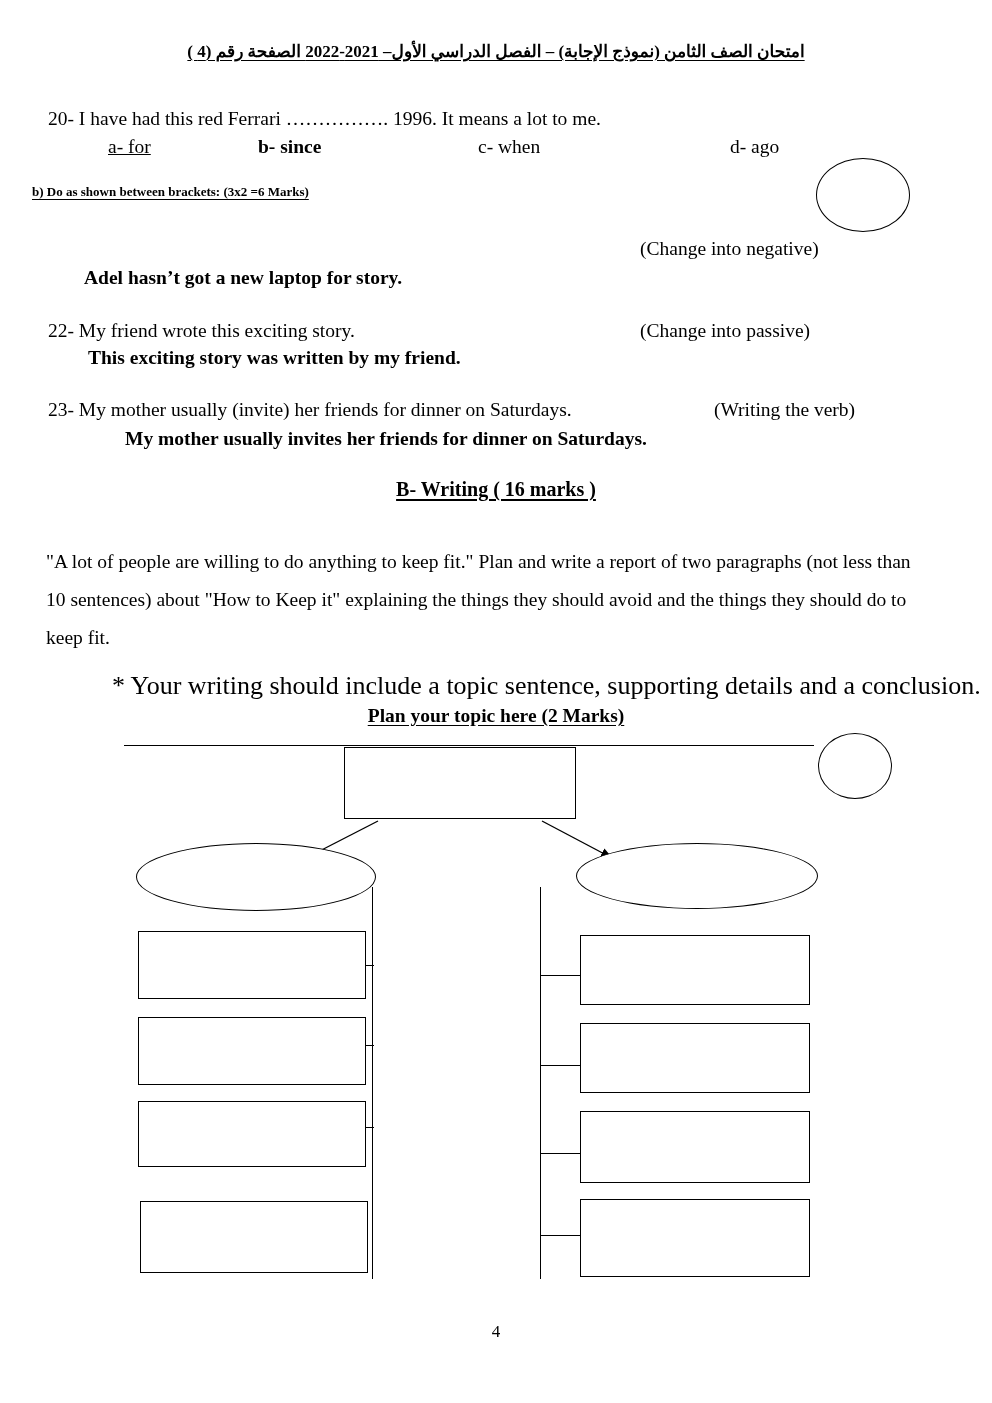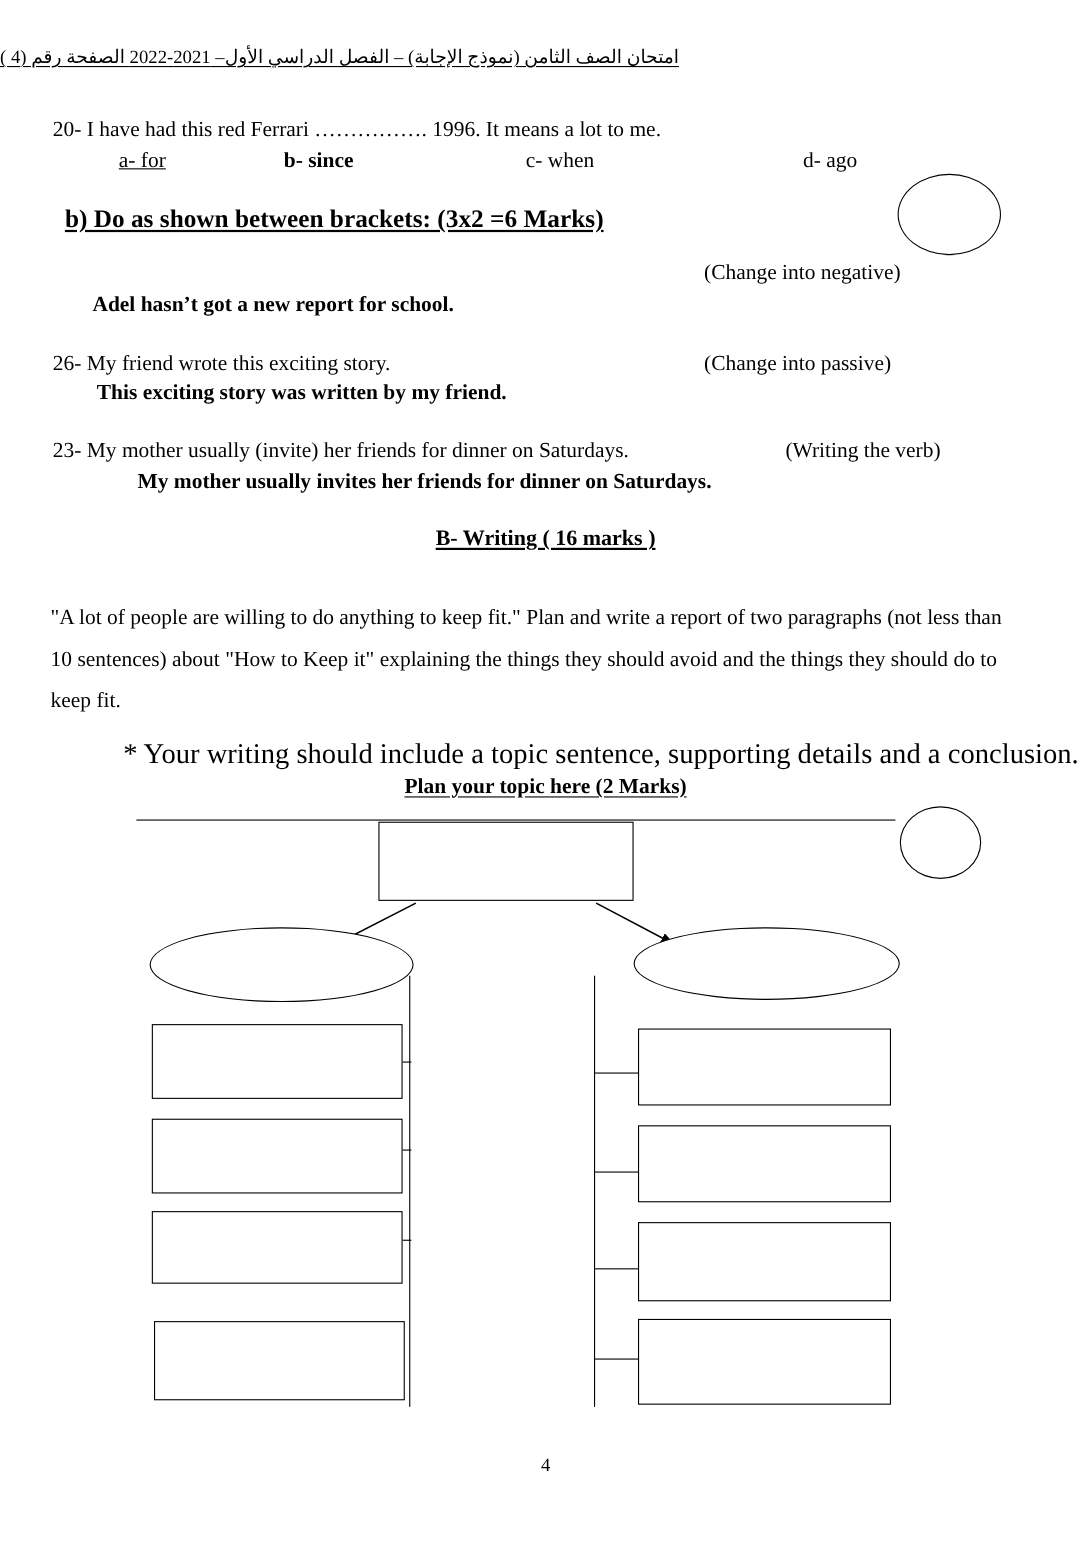--- a/index.html
+++ b/index.html
@@ -23,23 +23,23 @@
     box-sizing: border-box;
     padding: 0;
   }
 
   
   .header {
     position: absolute;
     top: 40px;
     left: 0;
     width: 992px;
-    text-align: left;
+    text-align: center;
     direction: rtl;
-    font-weight: normal;
+    font-weight: bold;
     font-size: 17px;
     line-height: 1.45;
   }
   .header .hdr-line {
     display: inline-block;
     text-decoration: underline;
     text-underline-offset: 3px;
   }
 
   
@@ -56,21 +56,21 @@
     text-underline-offset: 3px;
   }
 
   
   #q20-text  { left: 48px;  top: 106px; }
   #q20-opt-a { left: 108px; top: 134px; text-decoration: underline; }
   #q20-opt-b { left: 258px; top: 134px; }
   #q20-opt-c { left: 478px; top: 134px; }
   #q20-opt-d { left: 730px; top: 134px; }
 
-  #section-b-heading { left: 59px; top: 184px; font-size: 23px; text-align: right; }
+  #section-b-heading { left: 32px; top: 184px; font-size: 13px; text-align: right; }
 
   #q21-text   { left: 48px; top: 236px; }
   #q21-instr  { left: 640px; top: 236px; }
   #q21-answer { left: 84px; top: 265px; }
 
   #q22-text   { left: 48px; top: 318px; }
   #q22-instr  { left: 640px; top: 318px; }
   #q22-answer { left: 88px; top: 345px; }
 
   #q23-text   { left: 48px; top: 397px; }
@@ -183,23 +183,23 @@
 
   <div class="q-line" id="q20-text">20- I have had this red Ferrari ……………. 1996. It means a lot to me.</div>
   <div class="q-line" id="q20-opt-a">a- for</div>
   <div class="q-line bold" id="q20-opt-b">b- since</div>
   <div class="q-line" id="q20-opt-c">c- when</div>
   <div class="q-line" id="q20-opt-d">d- ago</div>
 
   <div class="q-line ul-bold" id="section-b-heading">b) Do as shown between brackets: (3x2 =6 Marks)</div>
 
   <div class="q-line" id="q21-instr">(Change into negative)</div>
-  <div class="q-line bold" id="q21-answer">Adel hasn’t got a new report for school.</div>
-
-  <div class="q-line" id="q22-text">26- My friend wrote this exciting story.</div>
+  <div class="q-line bold" id="q21-answer">Adel hasn’t got a new laptop for story.</div>
+
+  <div class="q-line" id="q22-text">22- My friend wrote this exciting story.</div>
   <div class="q-line" id="q22-instr">(Change into passive)</div>
   <div class="q-line bold" id="q22-answer">This exciting story was written by my friend.</div>
 
   <div class="q-line" id="q23-text">23- My mother usually (invite) her friends for dinner on Saturdays.</div>
   <div class="q-line" id="q23-instr">(Writing the verb)</div>
   <div class="q-line bold" id="q23-answer">My mother usually invites her friends for dinner on Saturdays.</div>
 
   <div id="writing-heading">
     <span>B- Writing  ( 16 marks )</span>
   </div>

